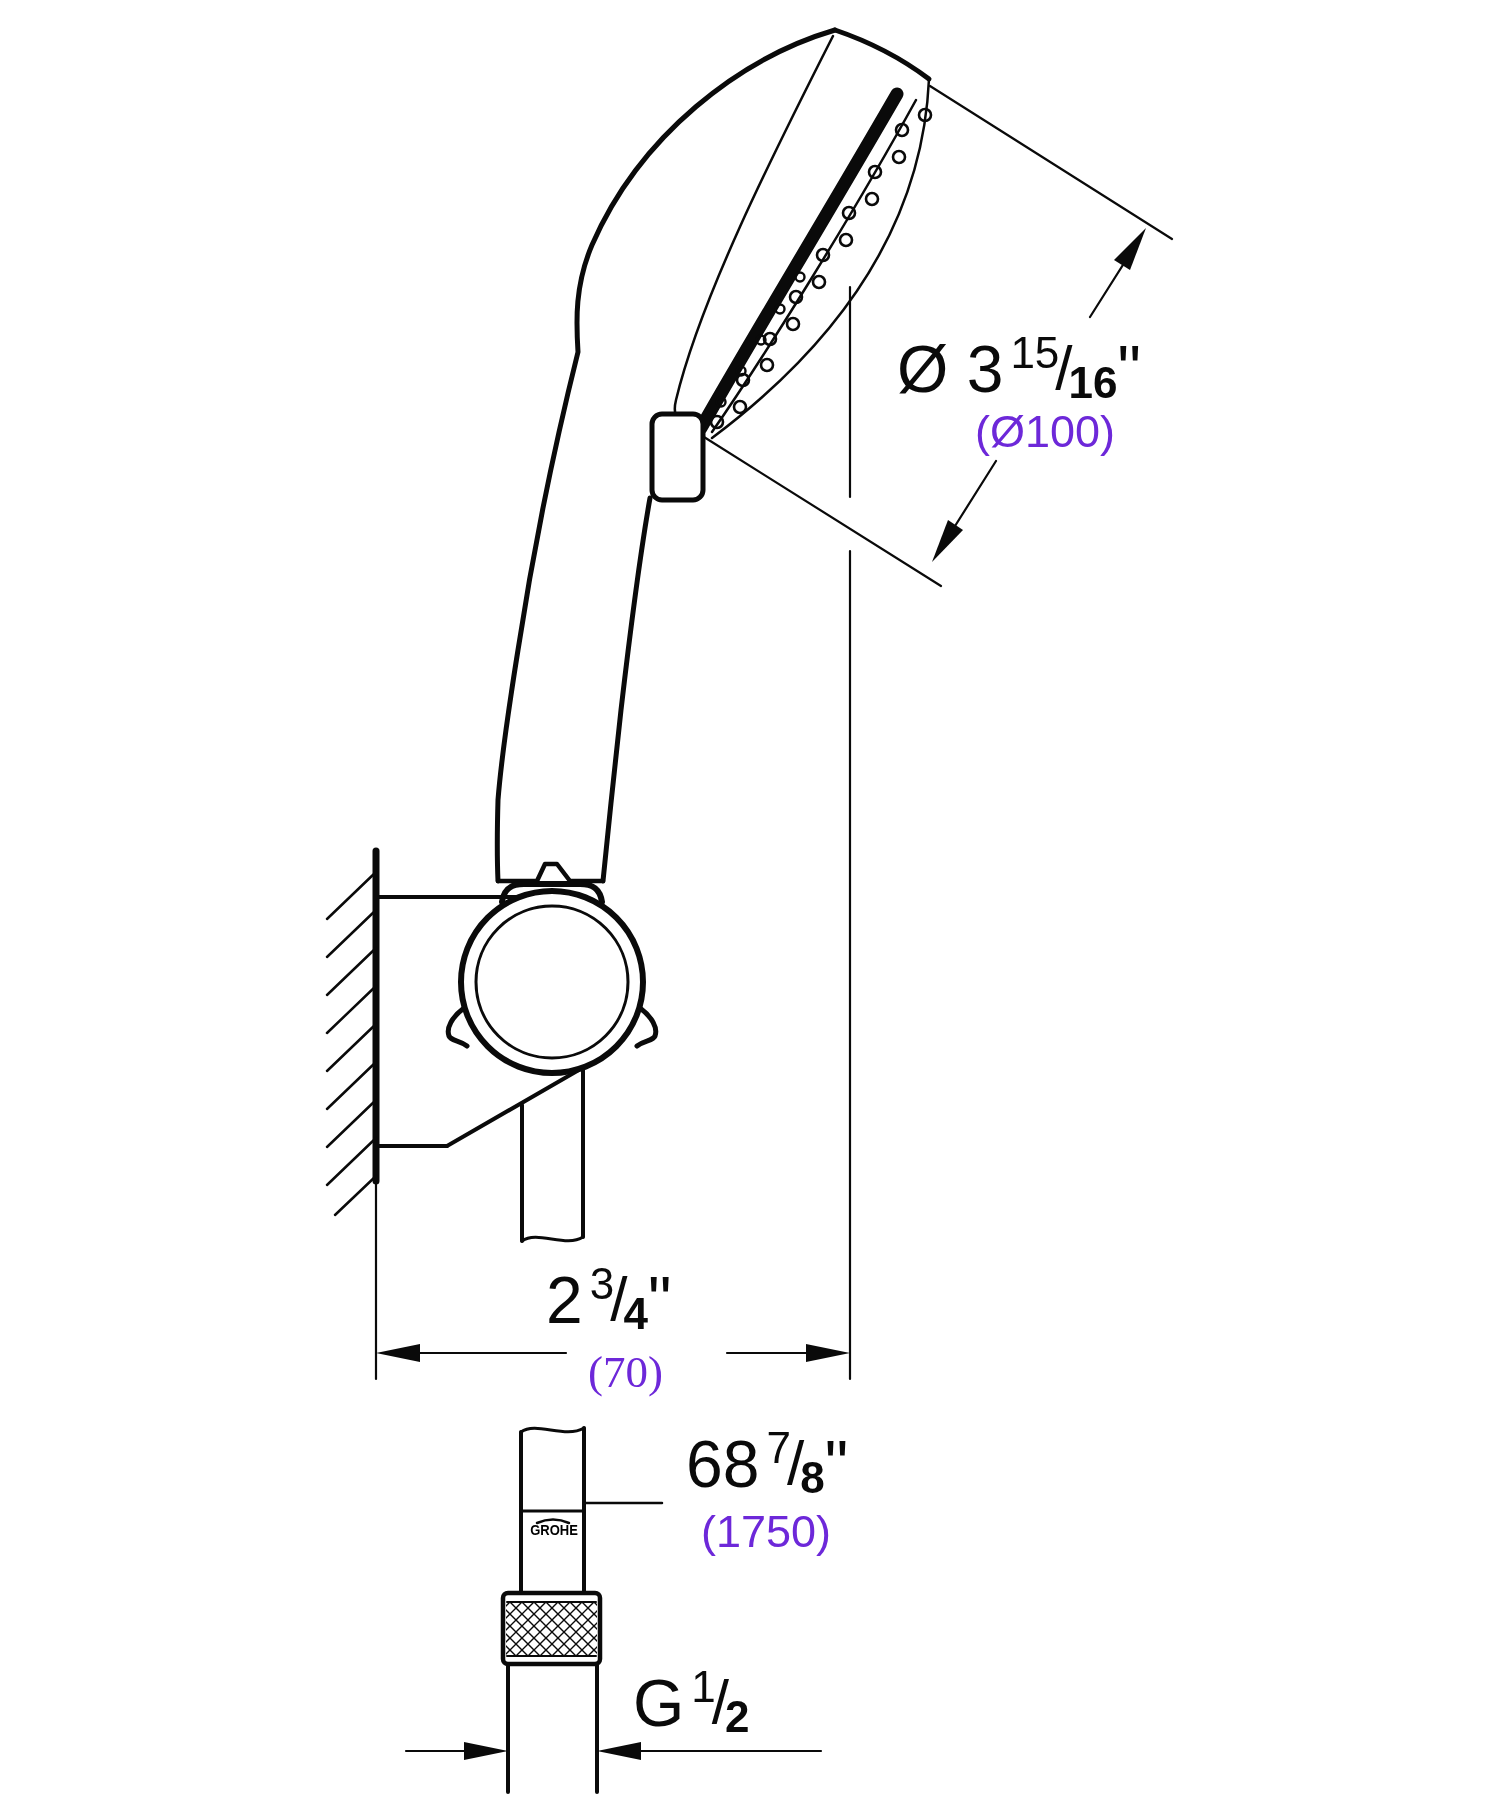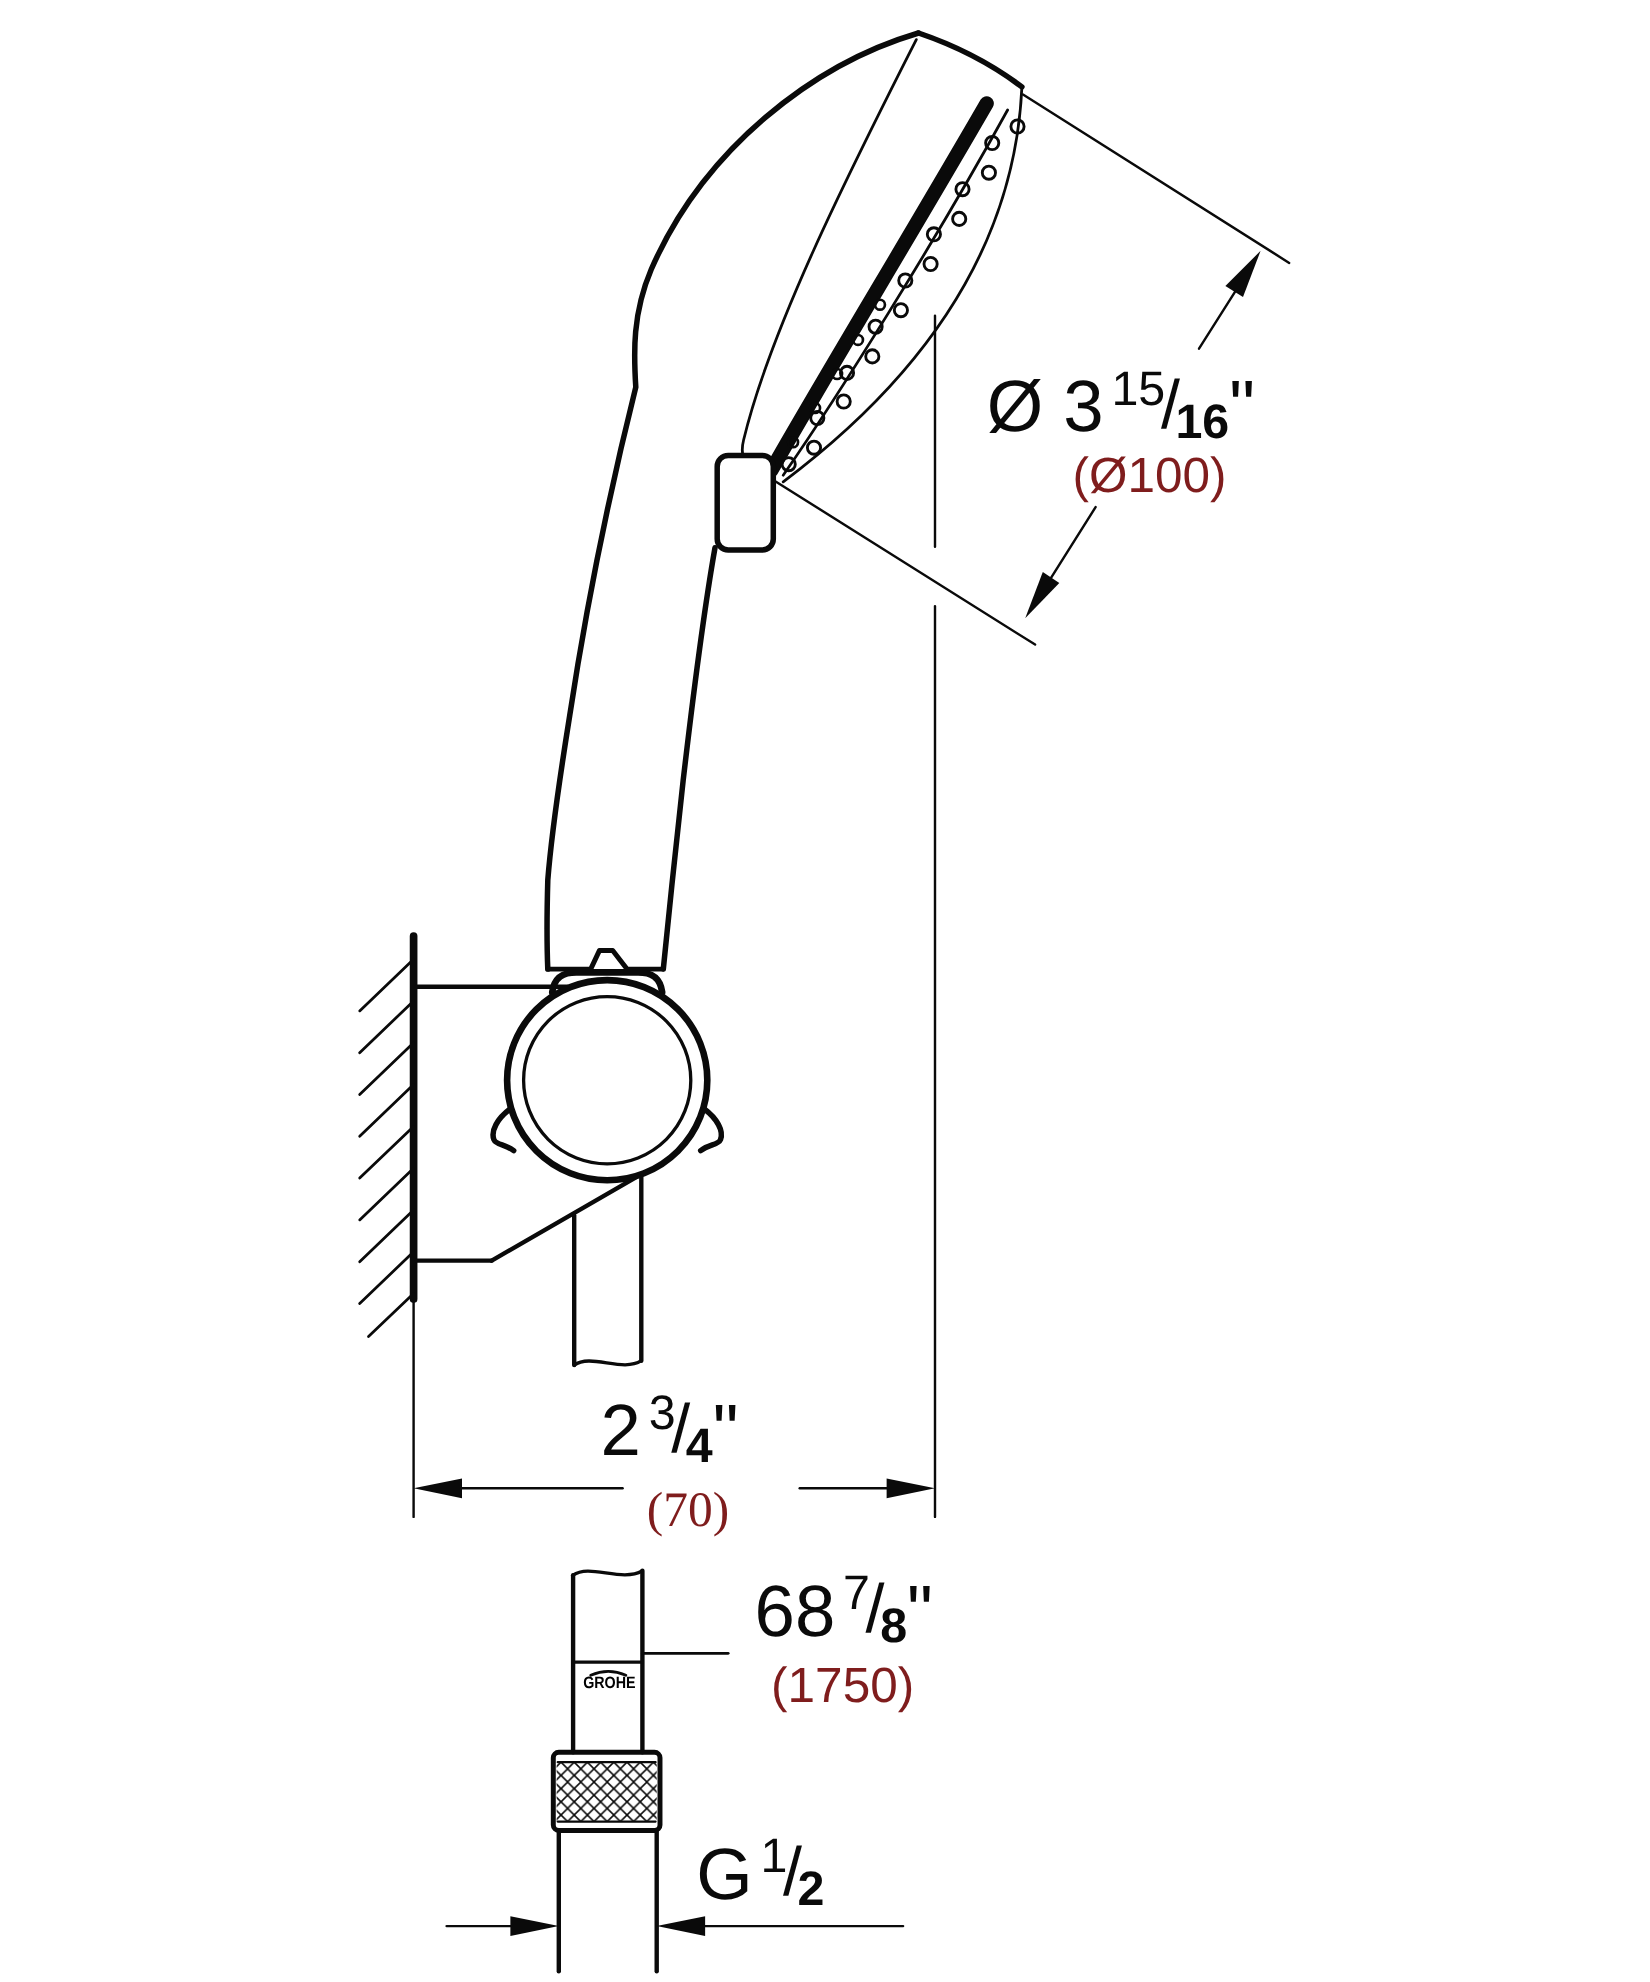--- a/index.html
+++ b/index.html
@@ -21,21 +21,21 @@
     letter-spacing:0px;
   }
   .dim-text .sup{font-size:44px;position:relative;top:-24px;margin-left:7px;text-align:right;}
   .dim-text .slash{font-size:62px;position:relative;top:-3px;margin:0 -4px;}
   .dim-text .sub{font-size:44px;position:relative;top:6px;font-weight:bold;}
   .dim-metric{
     position:absolute;
     font-family:"Liberation Sans",sans-serif;
     font-size:45px;
     line-height:1;
-    color:#7f1d1d;
+    color:#6d28d9;
     white-space:nowrap;
   }
   .brand{
     position:absolute;
     left:529px;top:1522px;
     width:50px;
     font-family:"Liberation Sans",sans-serif;
     font-size:13px;
     font-weight:bold;
     letter-spacing:0px;

